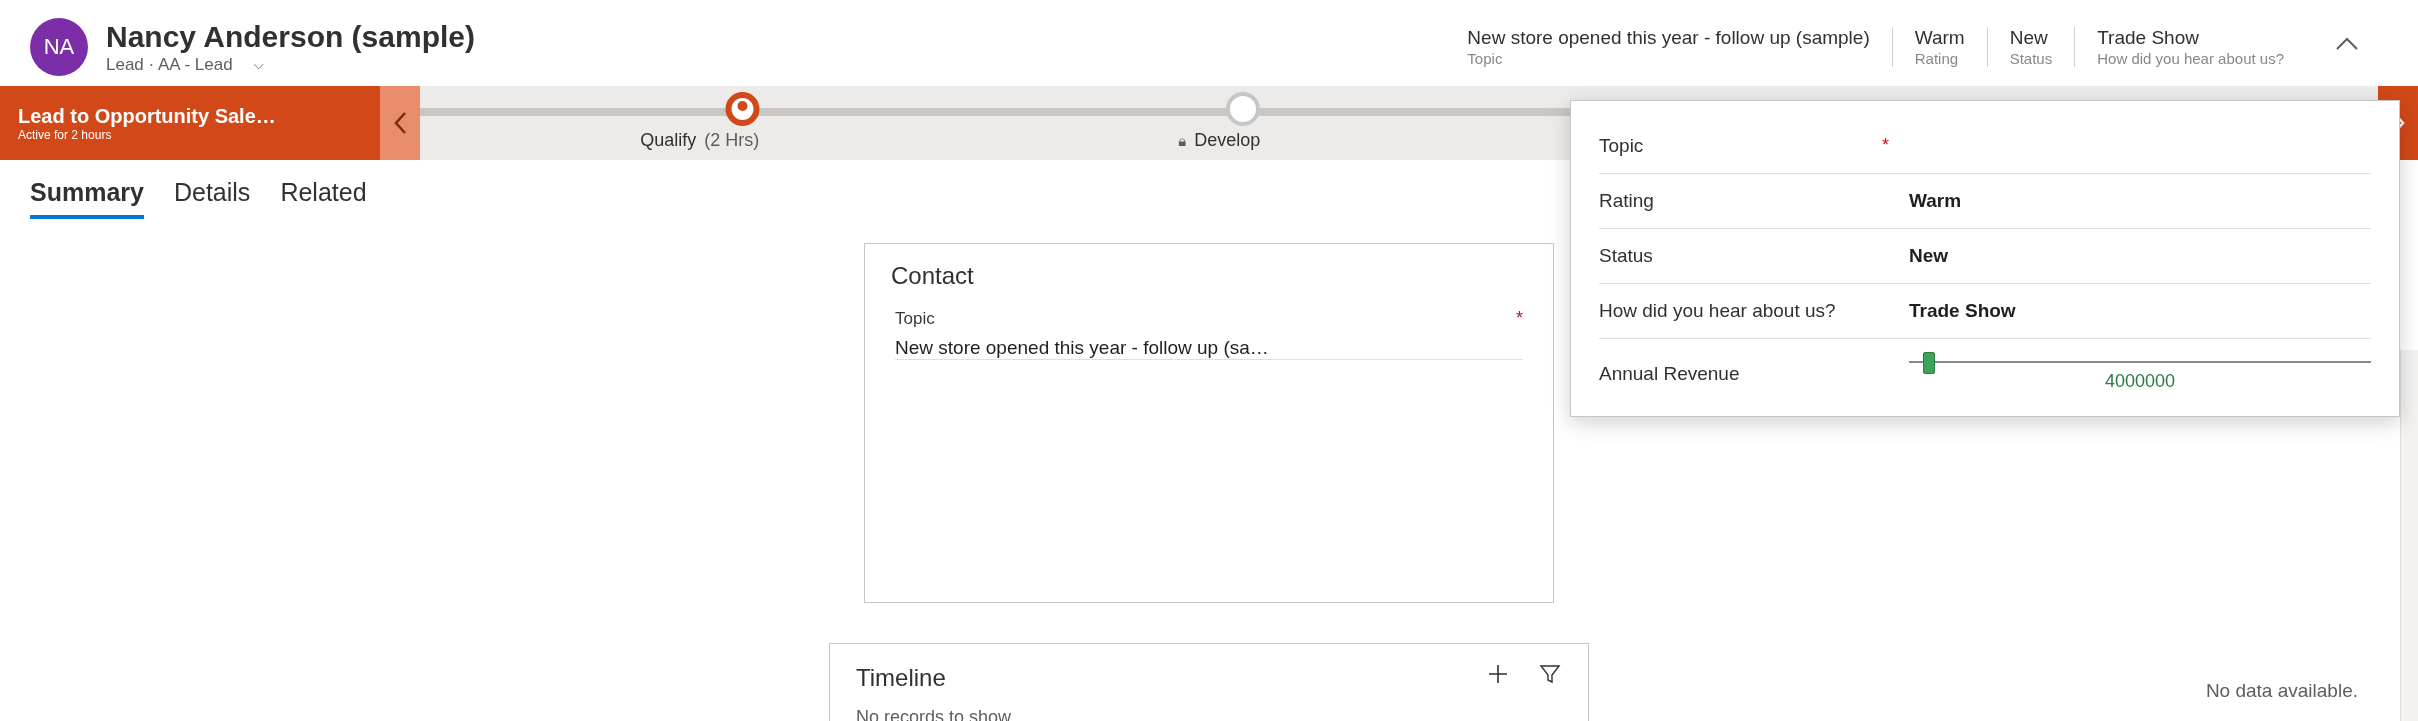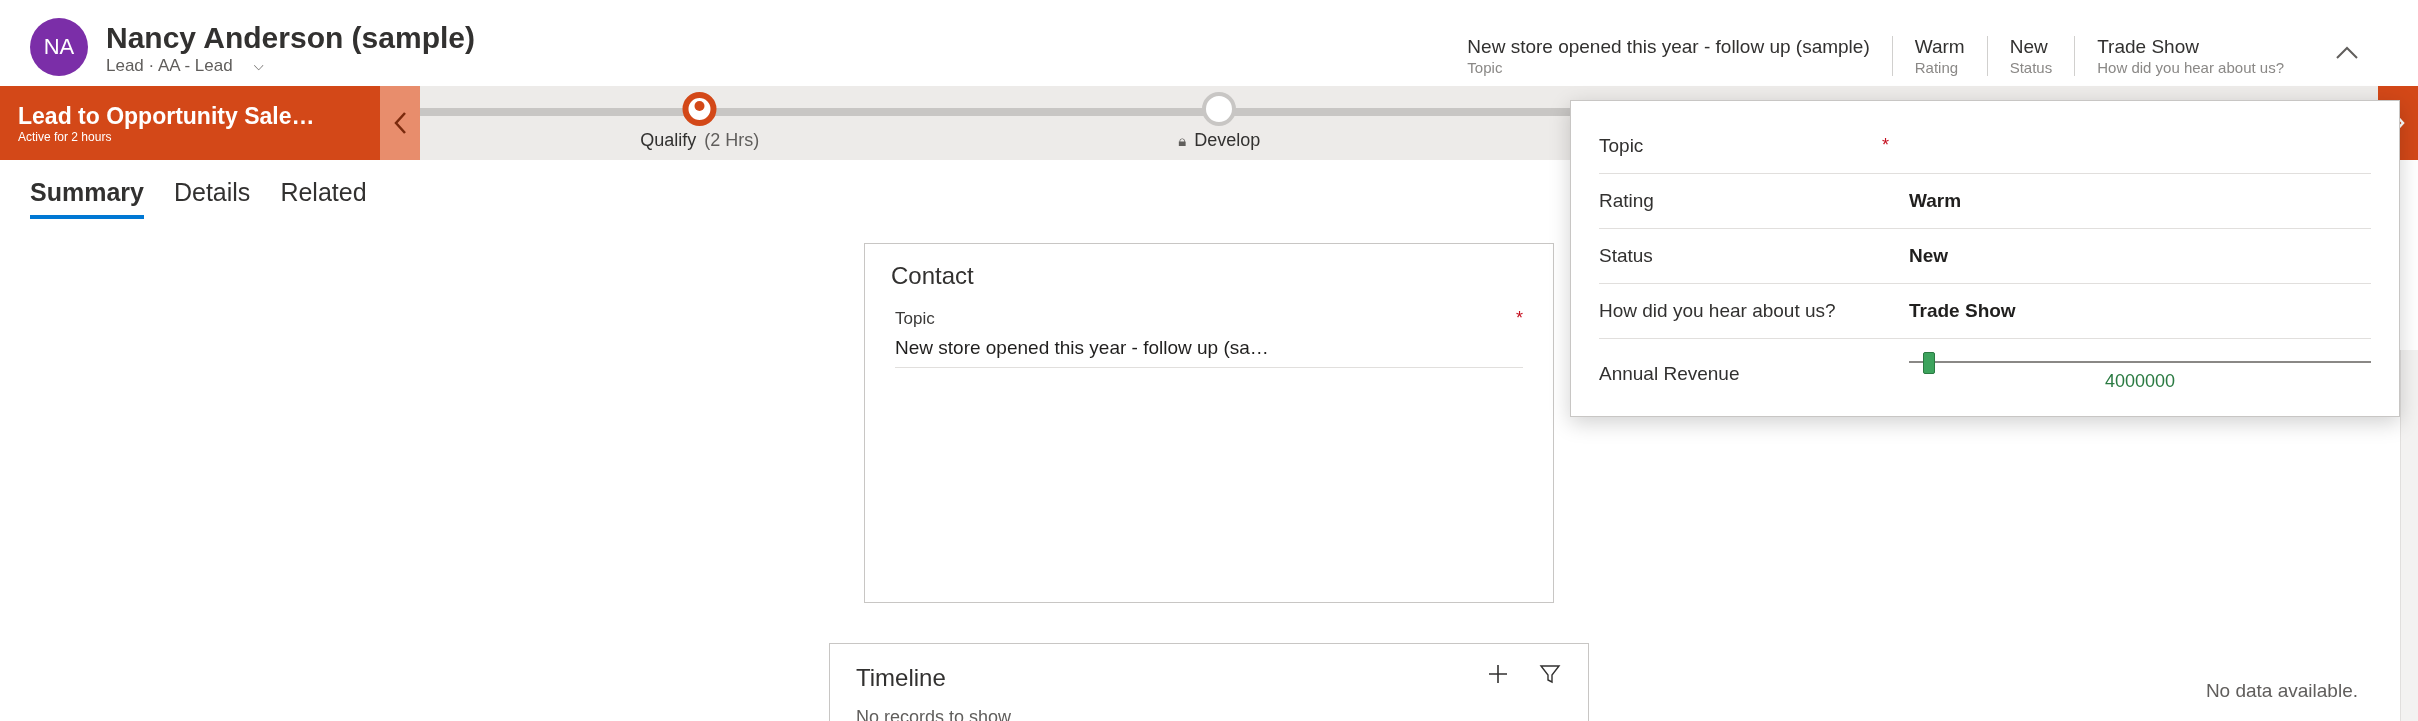--- a/index.html
+++ b/index.html
@@ -10,21 +10,21 @@
     background: #fff;
     width: 2418px;
     height: 721px;
     overflow: hidden;
     position: relative;
   }
 
   
   .header {
     display: flex;
-    align-items: flex-end;
+    align-items: center;
     padding: 18px 30px 10px 30px;
     gap: 18px;
   }
   .avatar {
     width: 58px; height: 58px; border-radius: 50%;
     background: #7b2ea8;
     color: #fff;
     display: flex; align-items: center; justify-content: center;
     font-size: 22px; font-weight: 400;
   }
@@ -63,21 +63,21 @@
   }
   .bpf-label {
     background: #d34818;
     color: #fff;
     padding: 10px 18px;
     width: 380px;
     display: flex;
     flex-direction: column;
     justify-content: center;
   }
-  .bpf-label .l1 { font-size: 23px; font-weight: 600; white-space: nowrap; overflow: hidden; text-overflow: ellipsis; }
+  .bpf-label .l1 { font-size: 20px; font-weight: 600; white-space: nowrap; overflow: hidden; text-overflow: ellipsis; }
   .bpf-label .l2 { font-size: 12px; }
   .bpf-prev, .bpf-next {
     width: 40px;
     display: flex; align-items: center; justify-content: center;
     font-size: 22px;
     cursor: pointer;
   }
   .bpf-prev { background: #e88d6c; color: #7a2a0d; }
   .bpf-next { background: #d34818; color: #fff; position: absolute; right: 0; top: 0; bottom: 0; }
   .bpf-track {
@@ -91,21 +91,21 @@
     top: 22px;
     left: 0; right: 40px;
     height: 8px;
     background: #c8c6c4;
   }
   .bpf-stage {
     position: absolute;
     top: 0;
     display: flex;
     flex-direction: column;
-    align-items: center;
+    align-items: flex-end;
     transform: translateX(-50%);
   }
   .bpf-dot {
     width: 34px; height: 34px;
     border-radius: 50%;
     background: #fff;
     border: 4px solid #c8c6c4;
     margin-top: 6px;
   }
   .bpf-dot.active {
@@ -157,21 +157,21 @@
   .contact-card { width: 690px; height: 360px; }
   .section-h { font-size: 24px; font-weight: 400; margin-bottom: 18px; }
   .field-row { margin: 10px 0 22px 0; padding: 0 4px; }
   .field-label {
     font-size: 17px; color: #3b3a39;
     display: flex; align-items: baseline; gap: 6px;
     margin-bottom: 8px;
   }
   .req { color: #c50f1f; font-size: 18px; margin-left: auto; }
   .reco { color: #0078d4; font-size: 22px; margin-left: auto; line-height: 0.5; }
-  .field-value { font-size: 19px; color: #201f1e; padding-bottom: 8px; border-bottom: 1px solid #e1dfdd; white-space: nowrap; overflow: hidden; text-overflow: ellipsis; }
+  .field-value { font-size: 19px; color: #201f1e; border-bottom: 1px solid #e1dfdd; white-space: nowrap; overflow: hidden; text-overflow: ellipsis; }
 
   .timeline-card { width: 760px; height: 233px; }
   .timeline-head { display: flex; align-items: center; }
   .timeline-head .section-h { margin-bottom: 0; }
   .t-icons { margin-left: auto; display: flex; gap: 28px; font-size: 26px; color: #323130; }
   .t-note { font-size: 18px; color: #8a8886; padding: 20px 0 10px 0; border-bottom: 1px solid #c8c6c4; }
   .t-empty { font-size: 18px; color: #605e5c; padding: 14px 0; }
 
   
   .flyout {

